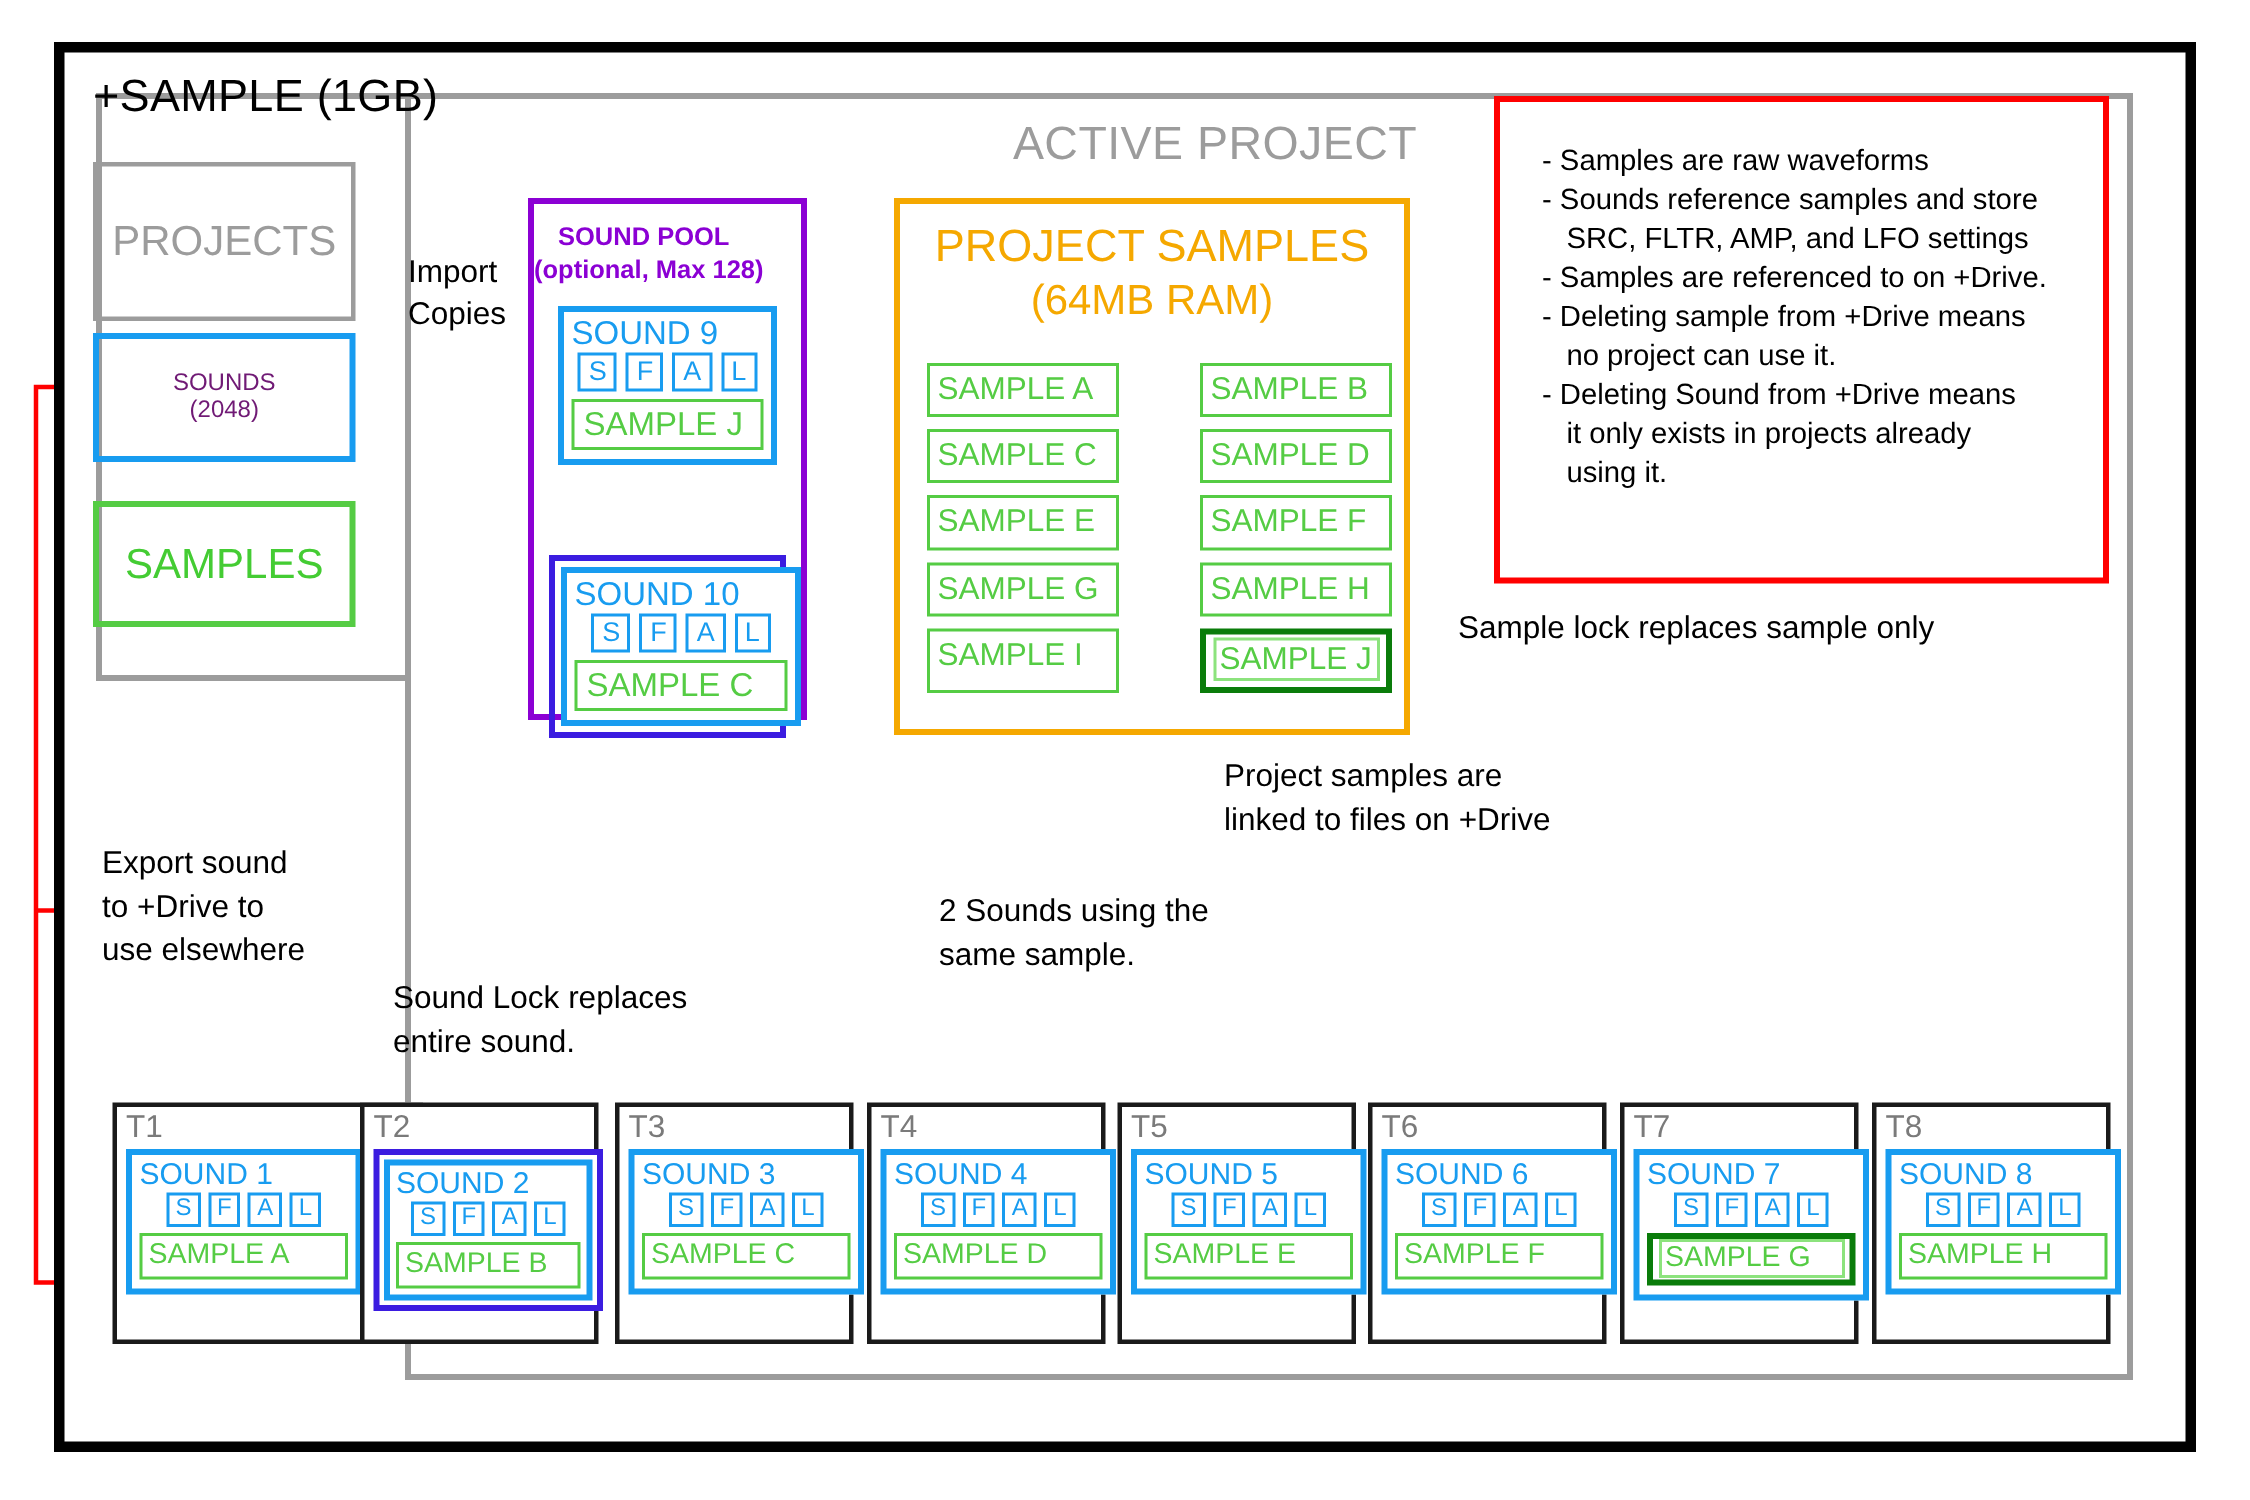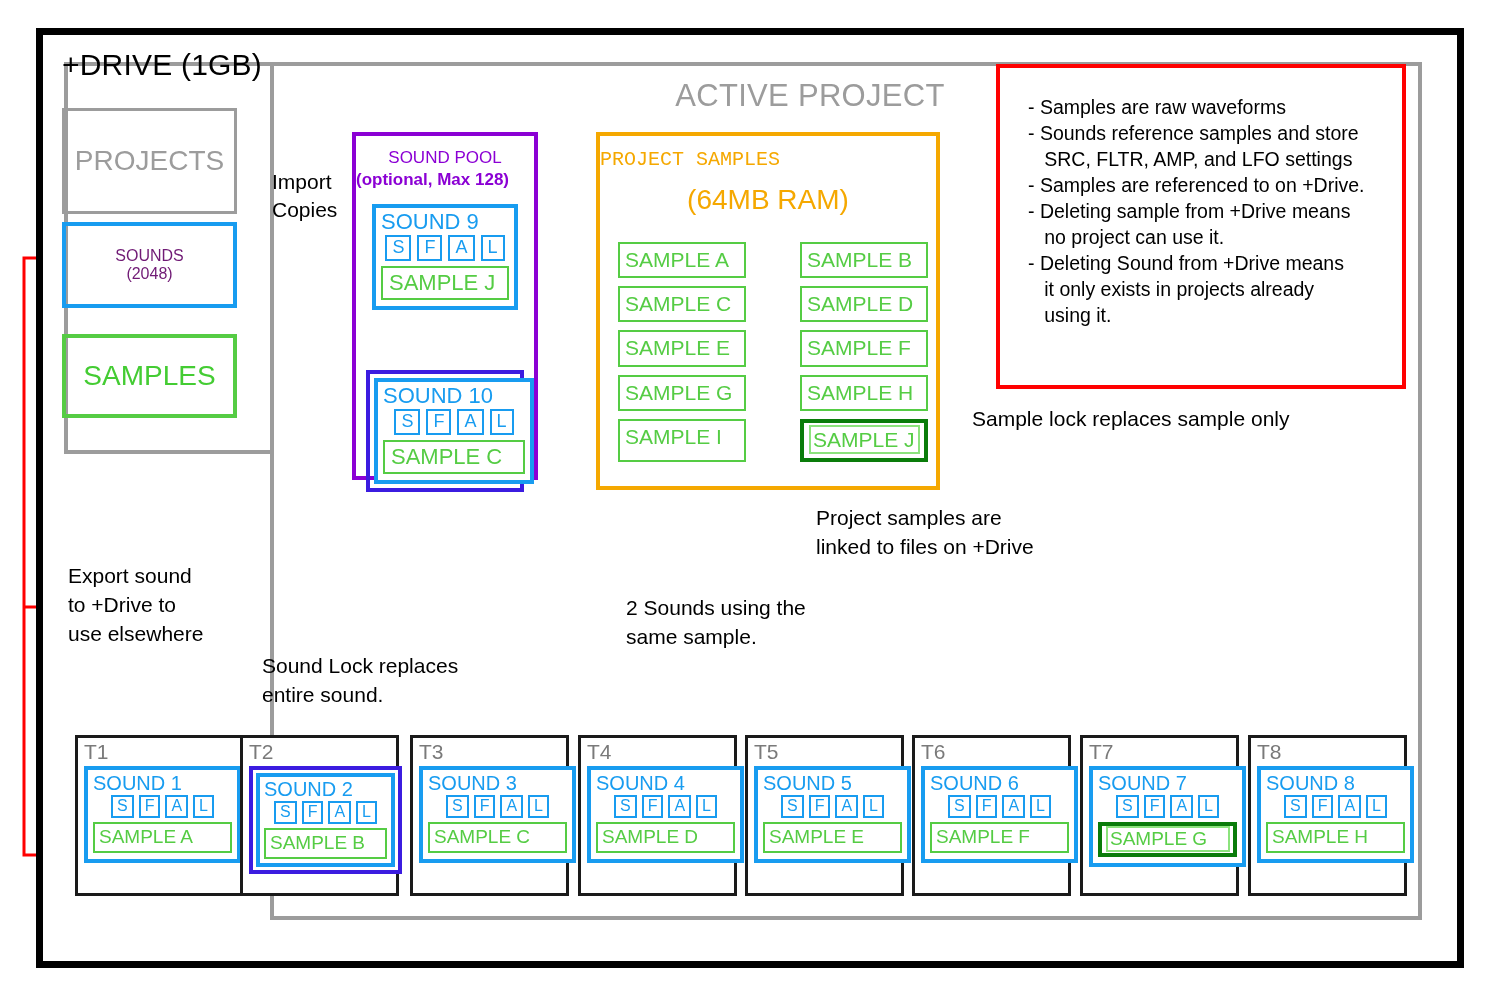--- a/index.html
+++ b/index.html
@@ -28,39 +28,39 @@
   #sounds-box span{font-size:16px;color:#701a75;}
   #samples-box{left:62px;top:334px;width:175px;height:84px;border:4px solid #55cc44;
       display:flex;align-items:center;justify-content:center;}
   #samples-box span{font-size:28px;color:#44cc33;}
 
   
   #import-copies{left:272px;top:168px;width:80px;font-size:21px;color:#000;line-height:1.32;}
 
   
   #sound-pool{left:352px;top:132px;width:186px;height:348px;border:4px solid #8b00d4;}
-  #sound-pool-t1{position:absolute;left:0;top:12px;width:100%;text-align:center;font-size:17px;font-weight:normal;color:#8b00d4;}
+  #sound-pool-t1{position:absolute;left:16px;top:12px;width:100%;font-size:17px;font-weight:bold;color:#8b00d4;}
   #sound-pool-t2{position:absolute;left:0;top:34px;width:100%;text-align:left;font-size:17px;font-weight:bold;color:#8b00d4;}
 
   
   .sound-card{border:4px solid #189cf0;background:#fff;padding:3px 5px 6px 5px;}
   .sound-title{font-size:22px;color:#189cf0;line-height:1.0;white-space:nowrap;}
   .sfal{display:flex;gap:6px;justify-content:center;margin-top:2px;}
   .sfal i{font-style:normal;display:inline-block;border:2px solid #189cf0;color:#189cf0;
       font-size:18px;line-height:1;padding:1px 5px 3px 5px;}
   .smp{border:2px solid #55cc44;color:#55cc44;font-size:22px;line-height:1.15;
       margin-top:5px;padding:2px 4px 3px 6px;white-space:nowrap;}
 
   #sound9{left:372px;top:204px;width:146px;}
   #sound10-wrap{left:366px;top:334px;width:158px;border:4px solid #3b1ce0;padding:4px;margin-top:36px;}
   #sound10{width:100%;}
 
   
   #project-samples{left:596px;top:132px;width:344px;height:358px;border:4px solid #f5a800;}
-  #ps-t1{position:absolute;left:0;top:12px;width:100%;text-align:left;font-size:20px;color:#f5a800;font-family:Liberation Mono, monospace;}
+  #ps-t1{position:absolute;left:0;top:12px;width:100%;text-align:center;font-size:30px;color:#f5a800;}
   #ps-t2{position:absolute;left:0;top:48px;width:100%;text-align:center;font-size:28px;color:#f5a800;}
   .ps-grid{position:absolute;left:18px;top:106px;width:310px;
       display:grid;grid-template-columns:128px 128px;column-gap:54px;row-gap:8px;}
   .ps-cell{border:2px solid #55cc44;color:#55cc44;font-size:21px;line-height:1.2;
       padding:3px 4px 4px 5px;white-space:nowrap;background:#fff;}
   .ps-cell.locked{border:4px solid #0a7c0a;padding:2px 4px 4px 5px;}
   .ps-cell.locked > u{text-decoration:none;display:block;border:2px solid #8ce37d;padding:0 2px;}
 
   
   #notes{left:996px;top:64px;width:410px;height:325px;border:4px solid #ff0000;background:#fff;
@@ -135,21 +135,21 @@
     <path d="M446,478 L446,612 L247,612 L247,836 L268,836" stroke="#3b1ce0" stroke-width="3" fill="none"></path>
     <path d="M247,672 L262,672" stroke="#3b1ce0" stroke-width="3" fill="none"></path>
   </svg>
 
   <div class="abs" id="outer-frame"></div>
 
   <div class="abs" id="drive-box"></div>
   <div class="abs" id="active-project-box"></div>
   <div class="abs" id="active-project-title">ACTIVE PROJECT</div>
 
-  <div class="abs" id="drive-label">+DRIVE (1GB)</div>
+  <div class="abs" id="drive-label">+SAMPLE (1GB)</div>
 
   <div class="abs" id="projects-box">
     <span>PROJECTS</span>
   </div>
 
   <div class="abs" id="sounds-box">
     <span>SOUNDS</span>
     <span>(2048)</span>
   </div>
 

